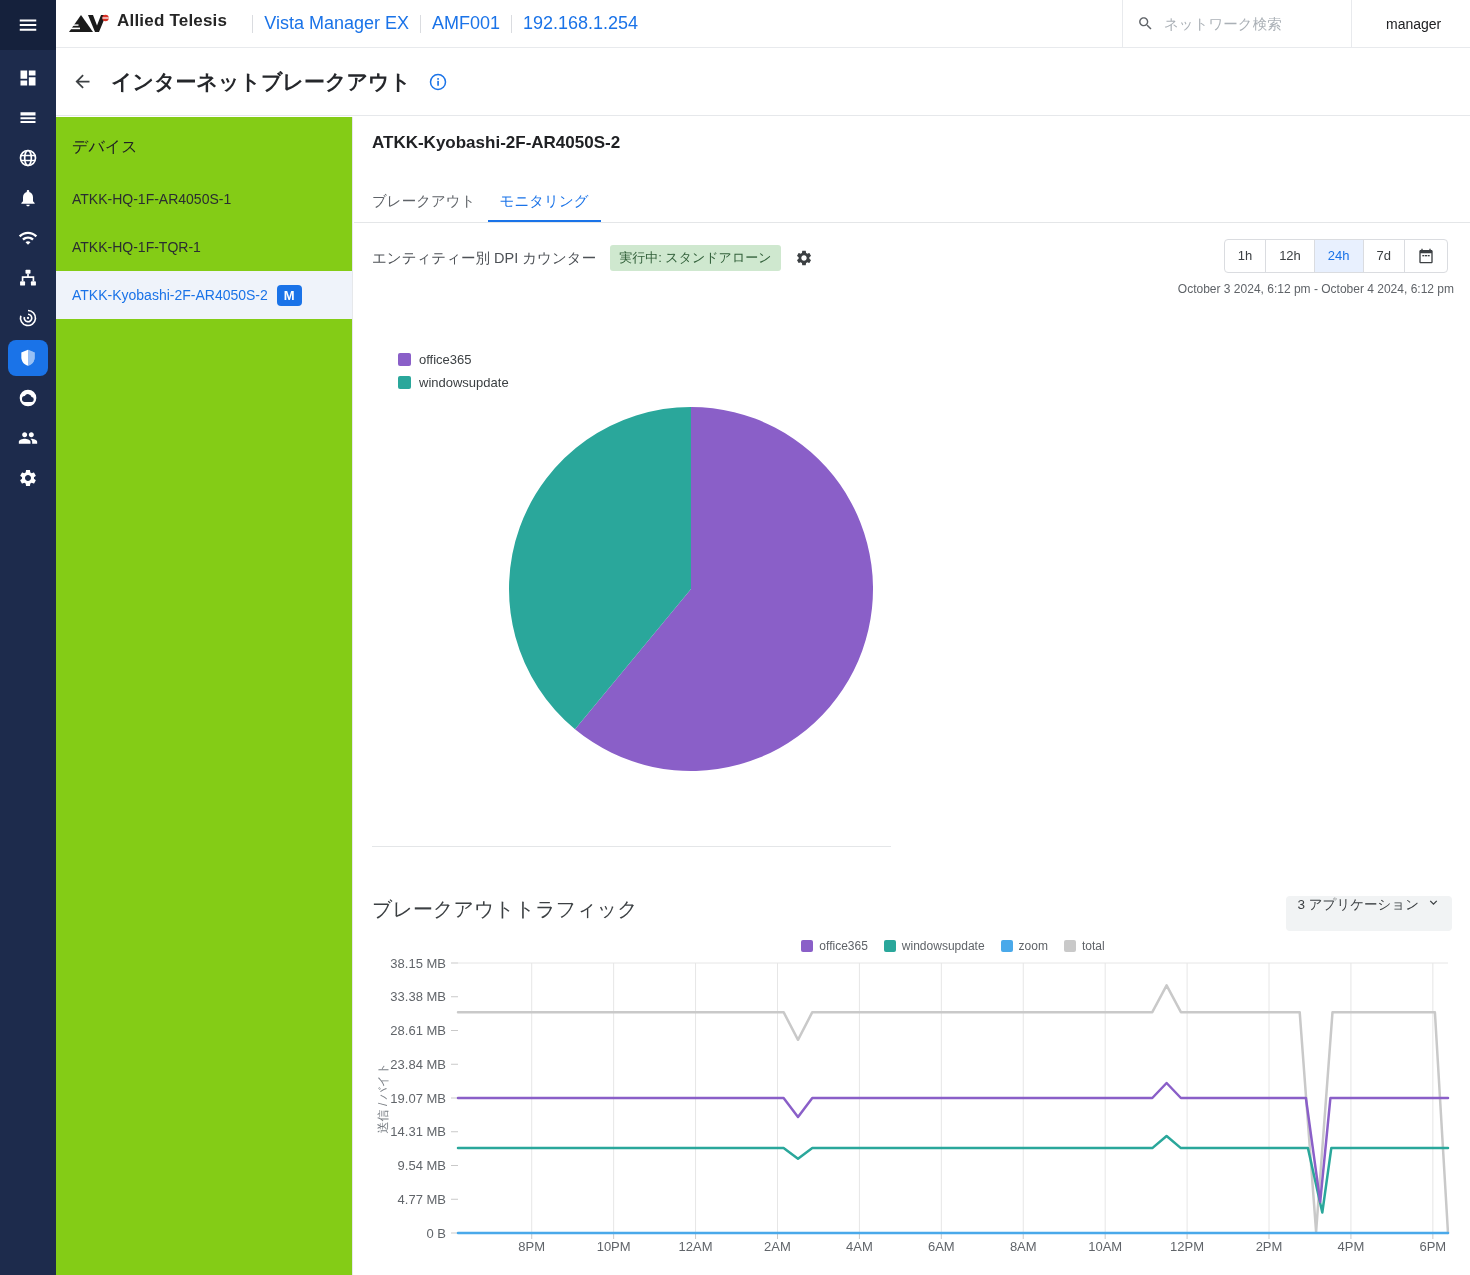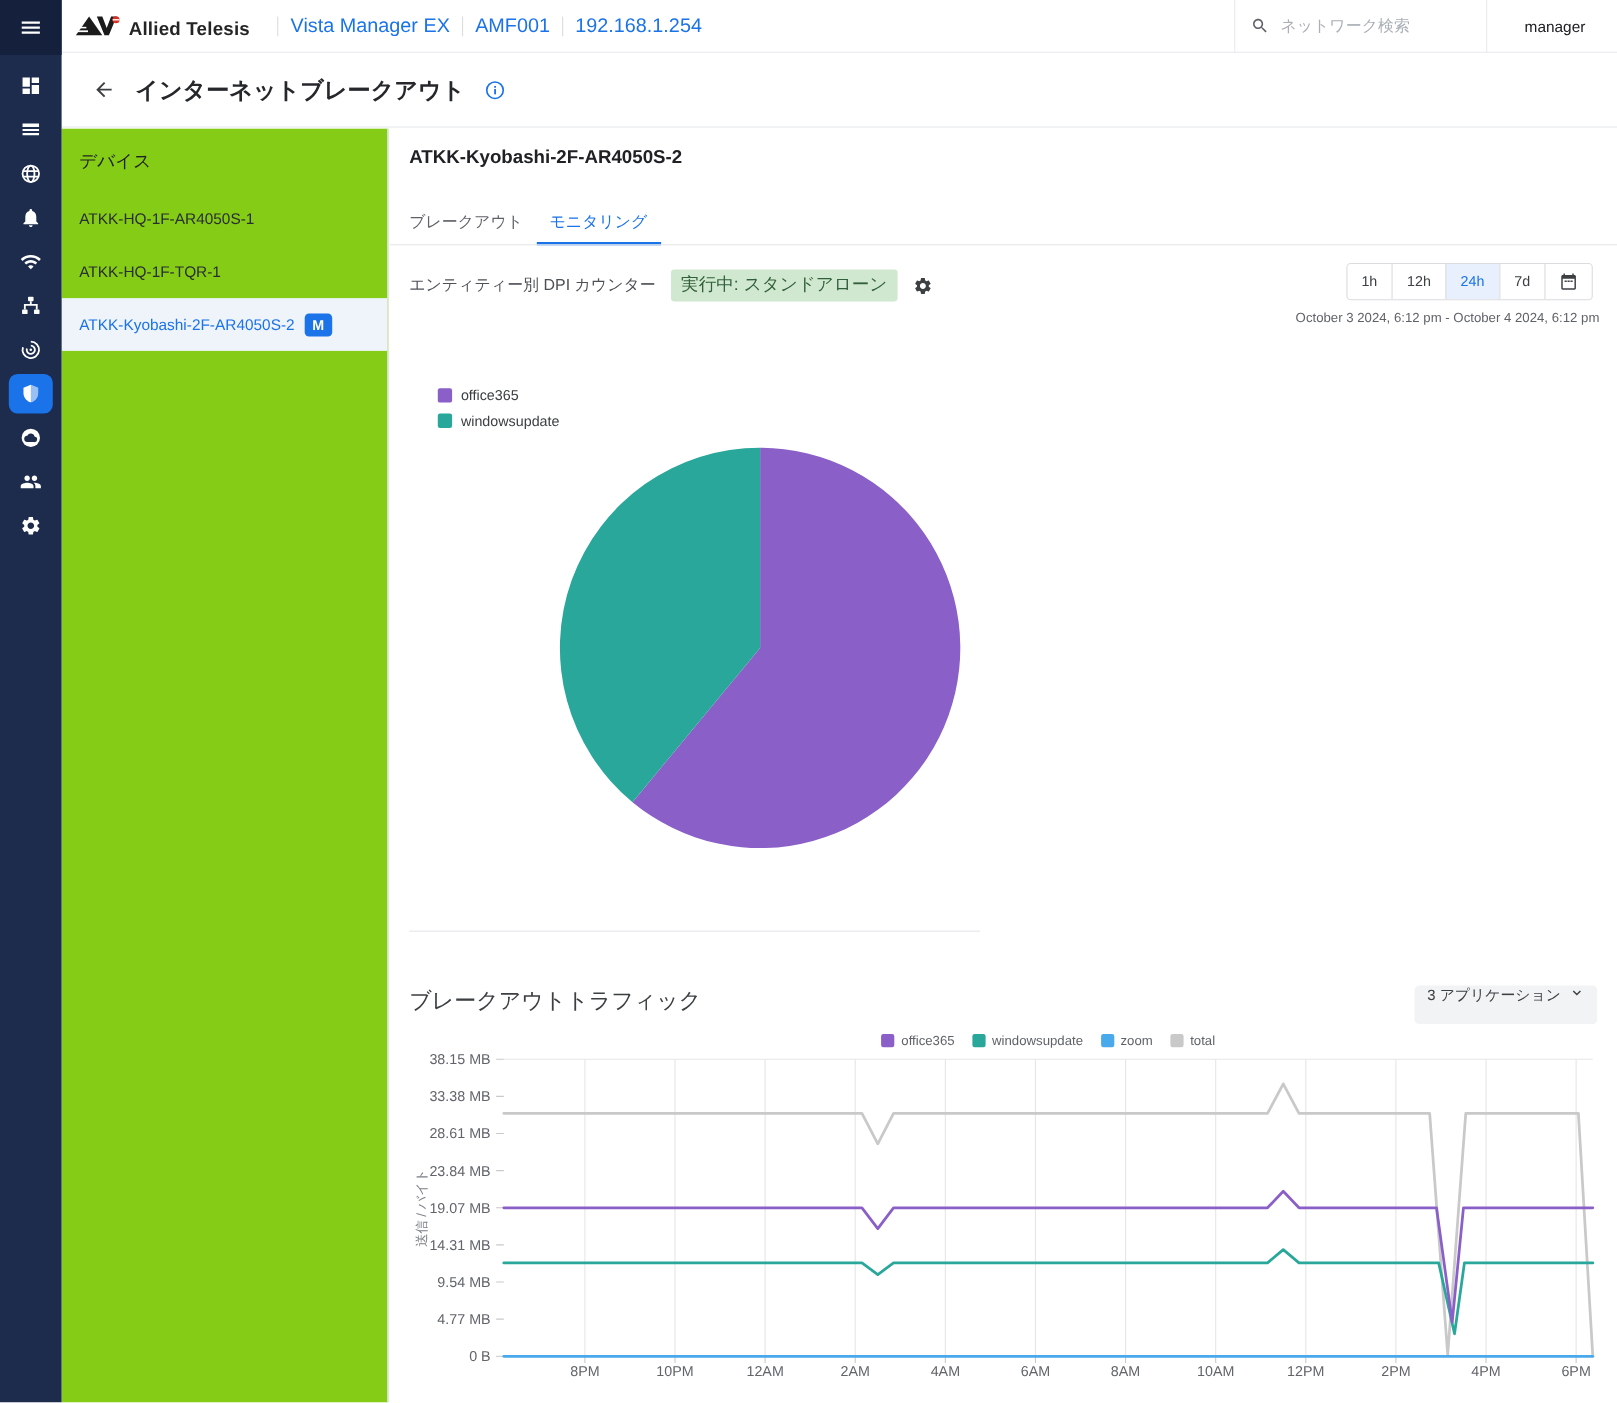--- a/index.html
+++ b/index.html
@@ -10,32 +10,32 @@
   
   .rail { position:absolute; left:0; top:0; width:56px; height:1275px; background:#1d2b4c; z-index:30; }
   .rail-hamburger { width:56px; height:50px; background:#15213c; display:flex; align-items:center; justify-content:center; cursor:pointer; }
   .rail-item { width:56px; height:40px; display:flex; align-items:center; justify-content:center; cursor:pointer; }
   .rail-item .btn { width:40px; height:36px; display:flex; align-items:center; justify-content:center; border-radius:8px; }
   .rail-item.active .btn { background:#1a73e8; }
   .rail svg { display:block; }
 
   
   .topbar { position:absolute; left:56px; top:0; right:0; height:48px; background:#fff; border-bottom:1px solid #e8eaed; display:flex; align-items:center; z-index:20; }
-  .logo { display:flex; align-items:flex-end; gap:7px; padding:0 14px 0 12px; }
+  .logo { display:flex; align-items:flex-start; gap:7px; padding:0 14px 0 12px; }
   .brand-text { font-size:17px; font-weight:700; color:#252525; letter-spacing:.2px; }
   .nav-sep { width:1px; height:18px; background:#dadce0; margin:0 11px; }
   .nav-link { font-size:18px; color:#1a73e8; cursor:pointer; }
   .top-search { margin-left:auto; width:230px; height:48px; border-left:1px solid #e8eaed; border-right:1px solid #e8eaed; display:flex; align-items:center; gap:10px; padding:0 14px; }
   .top-search input { border:none; outline:none; font-size:14.5px; color:#202124; width:160px; font-family:"Liberation Sans",sans-serif; }
   .top-search input::placeholder { color:#aab0b6; }
   .top-user { width:118px; display:flex; align-items:center; gap:20px; padding:0 10px 0 14px; cursor:pointer; }
   .top-user .uname { font-size:14px; color:#202124; }
 
   
-  .page-header { position:absolute; left:56px; top:48px; right:0; height:68px; border-bottom:1px solid #e6e8eb; display:flex; align-items:center; padding-left:28px; gap:18px; background:#fff; }
+  .page-header { position:absolute; left:56px; top:48px; right:0; height:68px; border-bottom:1px solid #e6e8eb; display:flex; align-items:center; padding-left:16px; gap:18px; background:#fff; }
   .page-title { font-size:21px; color:#25272b; }
 
   
   .device-panel { position:absolute; left:56px; top:117px; width:297px; bottom:0; border-right:1px solid #e6e8eb; background:#84cc16; }
   .dp-title { font-size:16px; color:#202124; margin:20px 16px 14px 16px; }
   .dp-search { margin:0 14px 0 16px; height:36px; background:#f0f2f5; border-radius:4px; display:flex; align-items:center; gap:8px; padding:0 10px; }
   .dp-search input { border:none; outline:none; background:transparent; font-size:14px; width:210px; color:#202124; font-family:"Liberation Sans",sans-serif; }
   .dp-search input::placeholder { color:#a6abb1; }
   .dp-list { margin-top:17px; }
   .dp-row { height:48px; display:flex; align-items:center; padding-left:16px; font-size:14px; color:#2a2d31; cursor:pointer; }
@@ -46,21 +46,21 @@
   .main { position:absolute; left:354px; top:117px; right:0; bottom:0; background:#fff; }
   .device-title { position:absolute; left:18px; top:16px; font-size:17px; font-weight:700; color:#202124; }
   .tabs { position:absolute; left:0; top:61px; display:flex; height:45px; }
   .tab { font-size:14.5px; color:#5f6368; padding:14px 12px 0 12px; cursor:pointer; }
   .tab:first-child { margin-left:6px; }
   .tab.active { color:#1a73e8; border-bottom:3px solid #1a73e8; }
   .tabs-divider { position:absolute; left:0; top:105px; right:0; height:1px; background:#e4e6e8; }
 
   .dpi-row { position:absolute; left:18px; top:128px; display:flex; align-items:center; gap:14px; }
   .dpi-title { font-size:14.5px; color:#4d5156; }
-  .status-badge { background:#cfe8cf; color:#32603a; font-size:16px; border-radius:3px; padding:4px 9px; }
+  .status-badge { background:#cfe8cf; color:#32603a; font-size:13px; border-radius:3px; padding:4px 9px; }
   .gear-btn { cursor:pointer; display:flex; align-items:center; }
 
   .time-group { position:absolute; right:22px; top:122px; display:flex; border:1px solid #dadce0; border-radius:4px; overflow:hidden; background:#fff; }
   .tg-cell { padding:0 13px; height:32px; line-height:32px; font-size:13px; color:#3c4043; border-left:1px solid #dadce0; cursor:pointer; display:flex; align-items:center; }
   .tg-cell:first-child { border-left:none; }
   .tg-cell.active { background:#e8f0fe; color:#1a73e8; }
   .date-range { position:absolute; right:16px; top:165px; font-size:12px; color:#5f6368; }
 
   .pie-legend { position:absolute; left:44px; top:231px; }
   .pl-item { display:flex; align-items:center; gap:8px; height:23px; cursor:pointer; }

